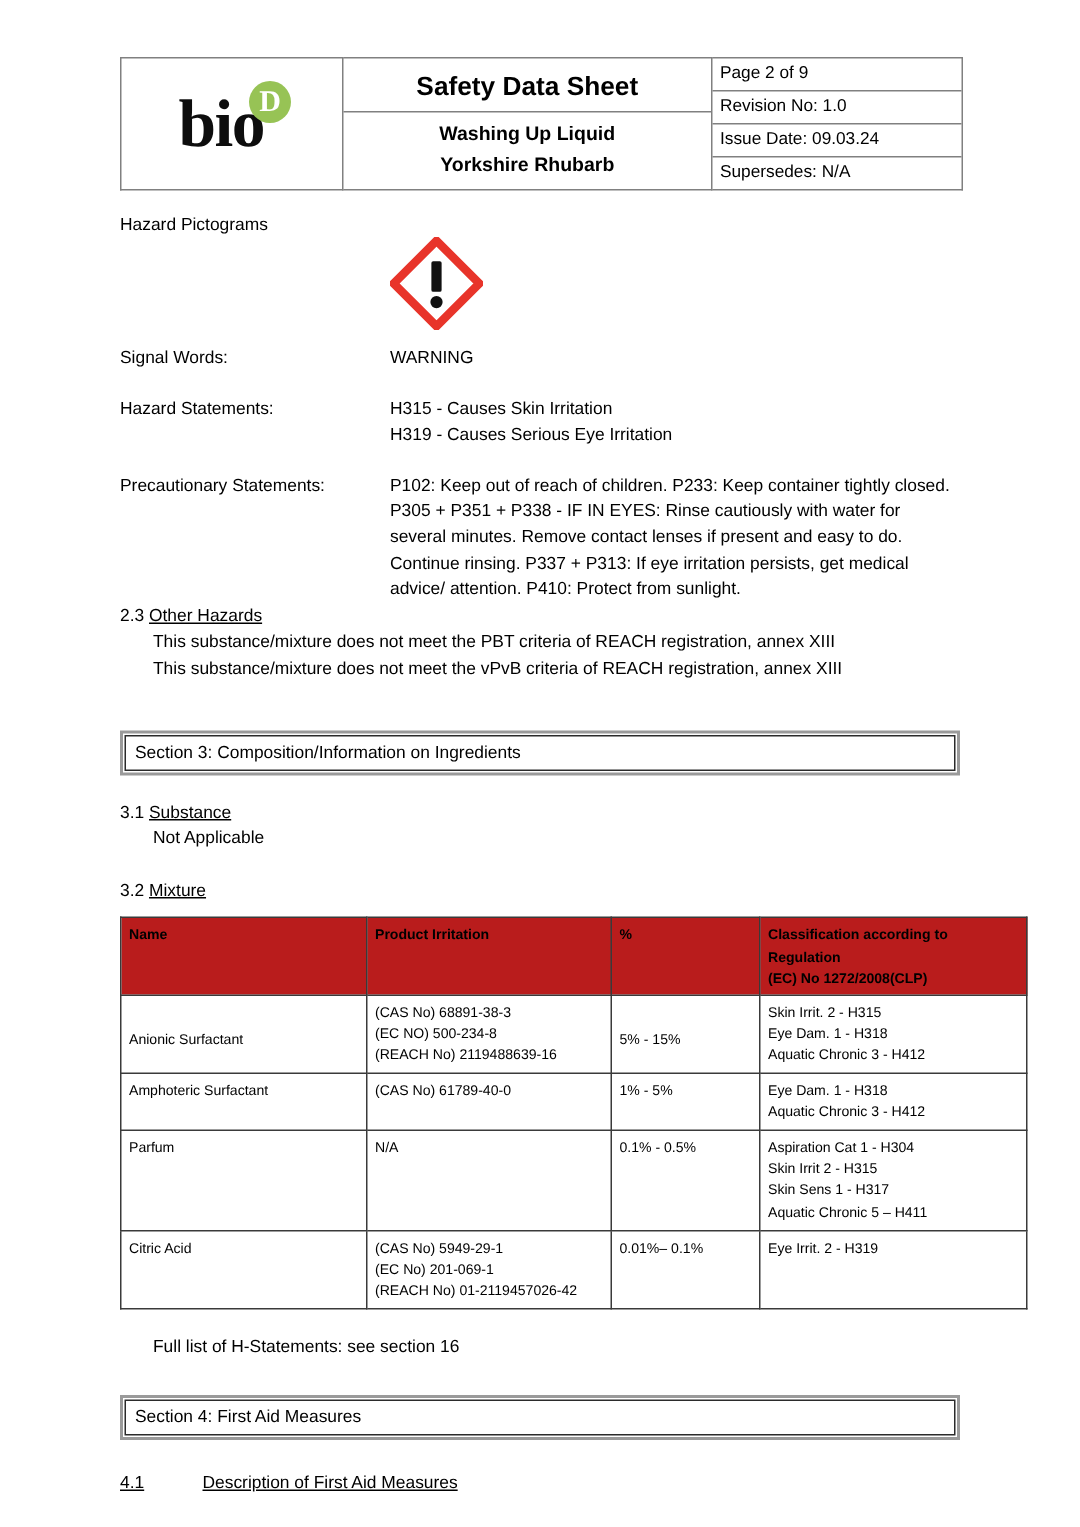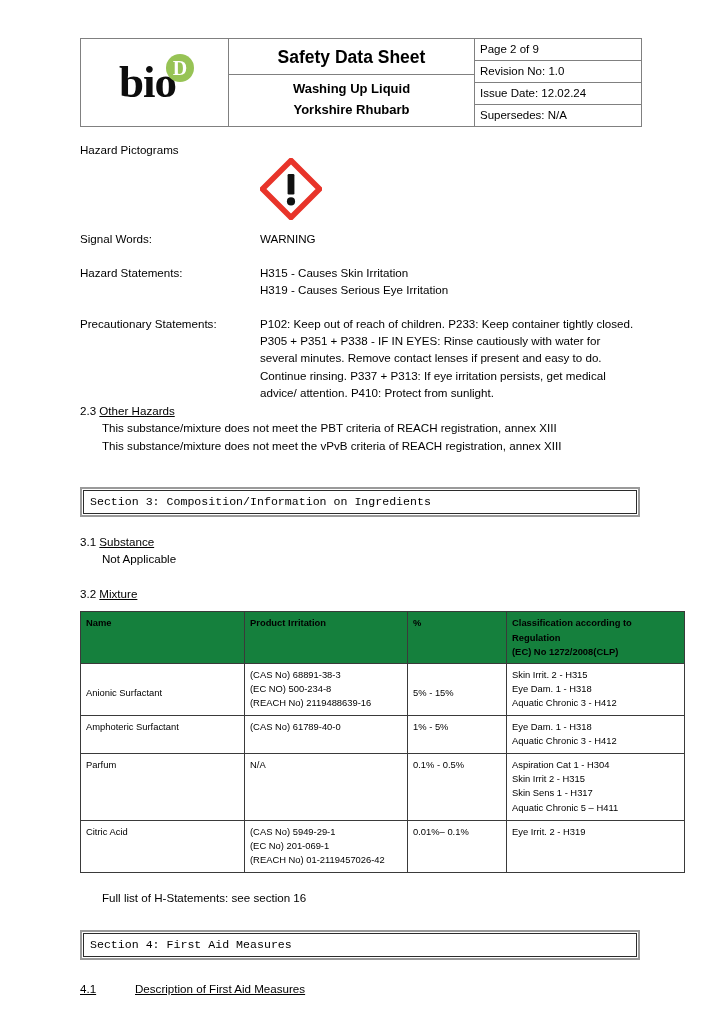--- a/index.html
+++ b/index.html
@@ -155,40 +155,39 @@
     border: 2px solid #9a9a9a;
     padding: 1px;
     background: #ffffff;
   }
   .section-bar-inner {
     border: 1px solid #2b2b2b;
     padding: 3px 6px 4px 6px;
     font-size: 11.6px;
     line-height: 1.3;
     background: #fff;
-    font-family: Liberation Mono, monospace;
   }
 
   
   .ing {
     width: 560px;
     border-collapse: collapse;
     table-layout: fixed;
     font-size: 9.4px;
   }
   .ing th, .ing td {
     border: 1px solid #3a3a3a;
     vertical-align: top;
     padding: 4px 5px 5px 5px;
     line-height: 1.5;
     text-align: left;
     font-weight: normal;
   }
   .ing thead th {
-    background: #15803d;
+    background: #b91c1c;
     font-weight: bold;
     padding-top: 4px;
     padding-bottom: 4px;
   }
   .col-name  { width: 153px; }
   .col-ident { width: 152px; }
   .col-pct   { width: 88px; }
   .col-class { width: 167px; }
   .ing td.mid { vertical-align: top; }
   .ing .lines div { white-space: nowrap; }
@@ -218,21 +217,21 @@
         <td class="hdr-right-cell">
           <table class="hdr-meta">
             <tbody>
                   <tr>
                     <td>Page 2 of 9</td>
                   </tr>
             <tr>
                     <td>Revision No: 1.0</td>
                   </tr>
             <tr>
-                    <td>Issue Date: 12.02.24</td>
+                    <td>Issue Date: 09.03.24</td>
                   </tr>
             <tr>
                     <td>Supersedes: N/A</td>
                   </tr>
           </tbody>
               </table>
         </td>
       </tr>
     </tbody>
       </table>

